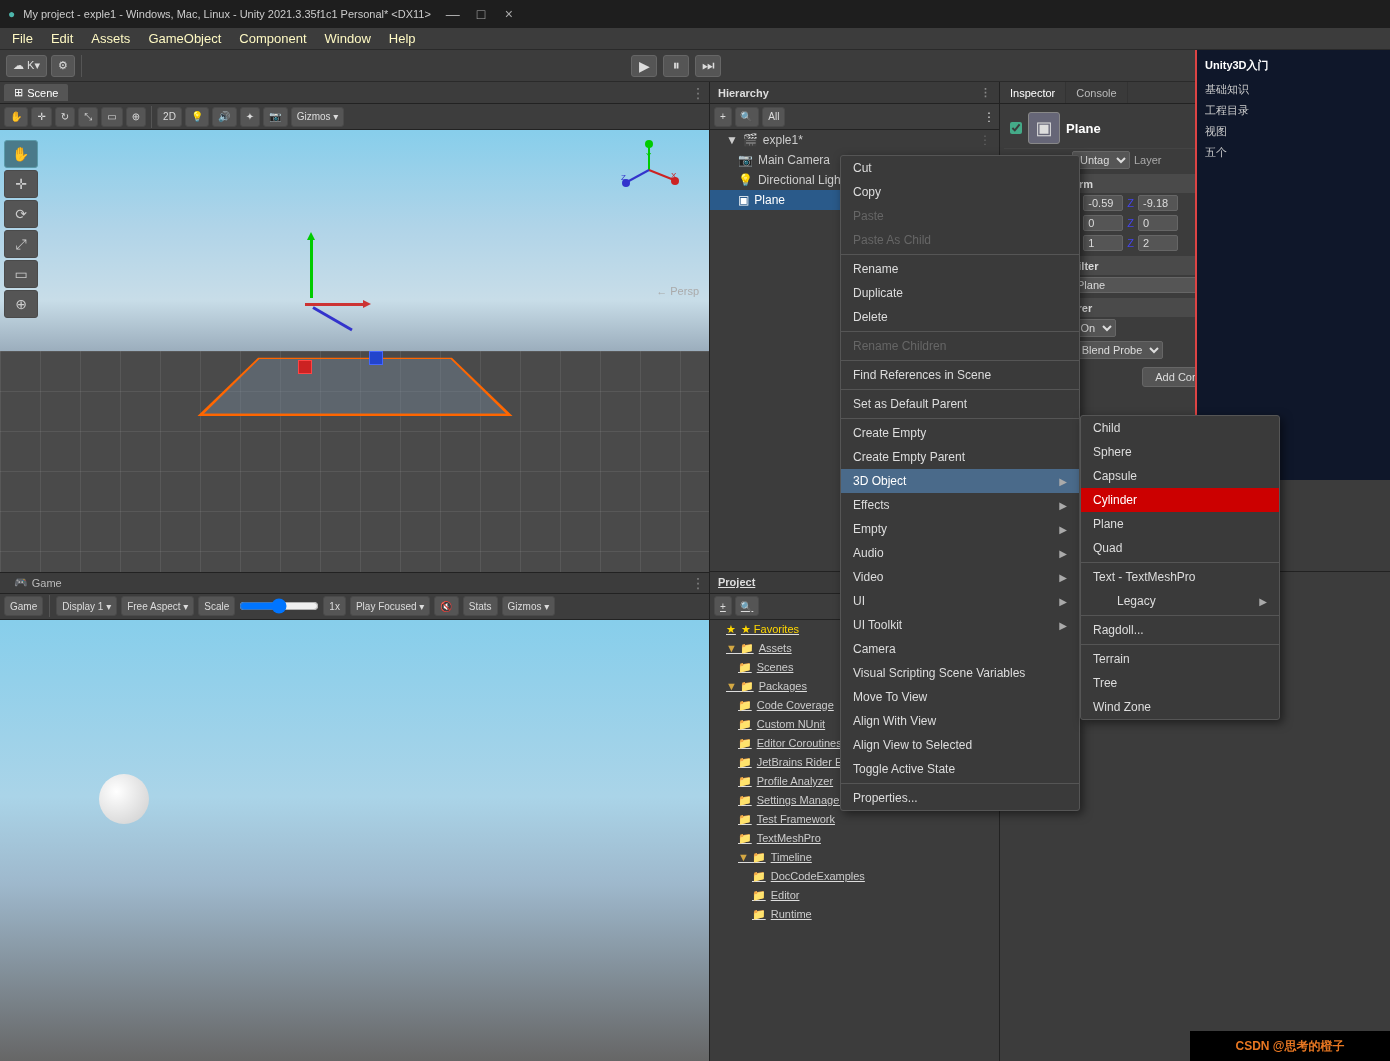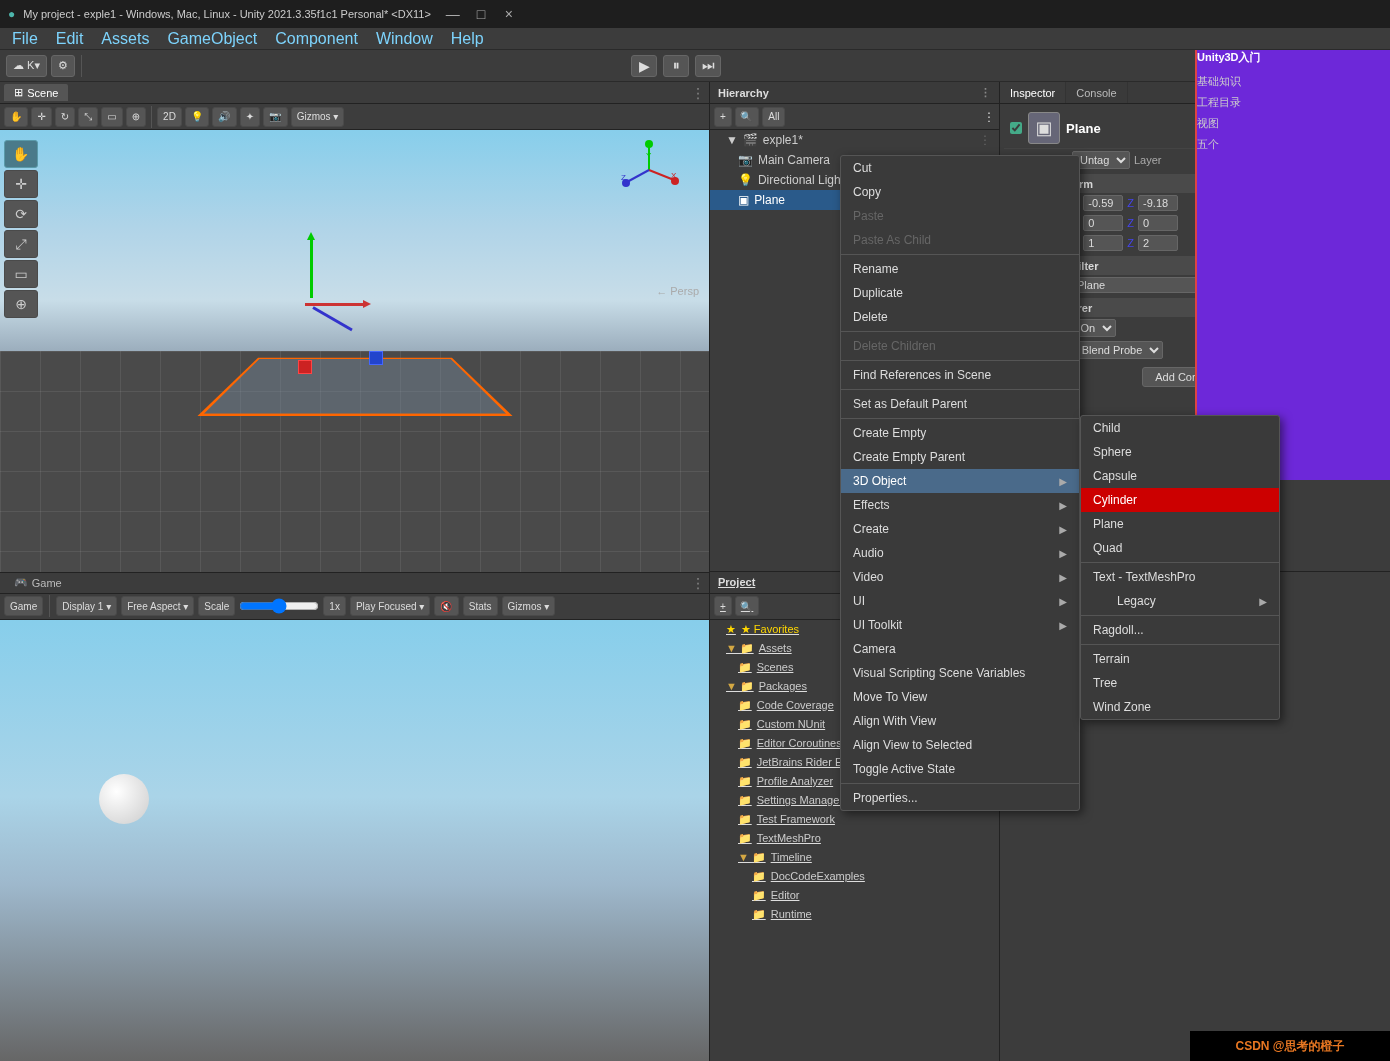--- a/index.html
+++ b/index.html
@@ -37,22 +37,22 @@
       height: 22px;
       display: flex;
       align-items: center;
       padding: 0 4px;
       border-bottom: 1px solid #2a2a2a;
       gap: 2px;
     }
     #menubar .menu-item {
       padding: 2px 8px;
       cursor: pointer;
-      color: #7dd3fc;
-      font-size: 16px;
+      color: #fef9c3;
+      font-size: 13px;
       border-radius: 2px;
     }
 
     
     #toolbar {
       background: #3c3c3c;
       height: 32px;
       display: flex;
       align-items: center;
       padding: 0 6px;
@@ -603,25 +603,25 @@
       font-weight: bold;
     }
 
     
     #side-notes {
       position: absolute;
       right: 0;
       top: 50px;
       width: 195px;
       height: 430px;
-      background: #6d28d9;
+      background: #0f172a;
       border-left: 2px solid #d44;
       color: #ddd;
       font-size: 12px;
-      padding: 0;
+      padding: 8px;
       overflow: hidden;
     }
     .side-title {
       color: #fff;
       font-size: 11px;
       font-weight: bold;
       margin-bottom: 6px;
     }
     .side-line {
       padding: 3px 0;
@@ -1024,38 +1024,38 @@
 <div id="context-menu">
   <div class="ctx-item">Cut</div>
   <div class="ctx-item">Copy</div>
   <div class="ctx-item disabled">Paste</div>
   <div class="ctx-item disabled">Paste As Child</div>
   <div class="ctx-sep"></div>
   <div class="ctx-item">Rename</div>
   <div class="ctx-item">Duplicate</div>
   <div class="ctx-item">Delete</div>
   <div class="ctx-sep"></div>
-  <div class="ctx-item disabled">Delete Children</div>
+  <div class="ctx-item disabled">Rename Children</div>
   <div class="ctx-sep"></div>
   <div class="ctx-item">Find References in Scene</div>
   <div class="ctx-sep"></div>
   <div class="ctx-item">Set as Default Parent</div>
   <div class="ctx-sep"></div>
   <div class="ctx-item">Create Empty</div>
   <div class="ctx-item">Create Empty Parent</div>
   <div class="ctx-item active-sub">
     <span>3D Object</span>
     <span class="ctx-arrow">▶</span>
   </div>
   <div class="ctx-item">
     <span>Effects</span>
     <span class="ctx-arrow">▶</span>
   </div>
   <div class="ctx-item">
-    <span>Create</span>
+    <span>Empty</span>
     <span class="ctx-arrow">▶</span>
   </div>
   <div class="ctx-item">
     <span>Audio</span>
     <span class="ctx-arrow">▶</span>
   </div>
   <div class="ctx-item">
     <span>Video</span>
     <span class="ctx-arrow">▶</span>
   </div>

